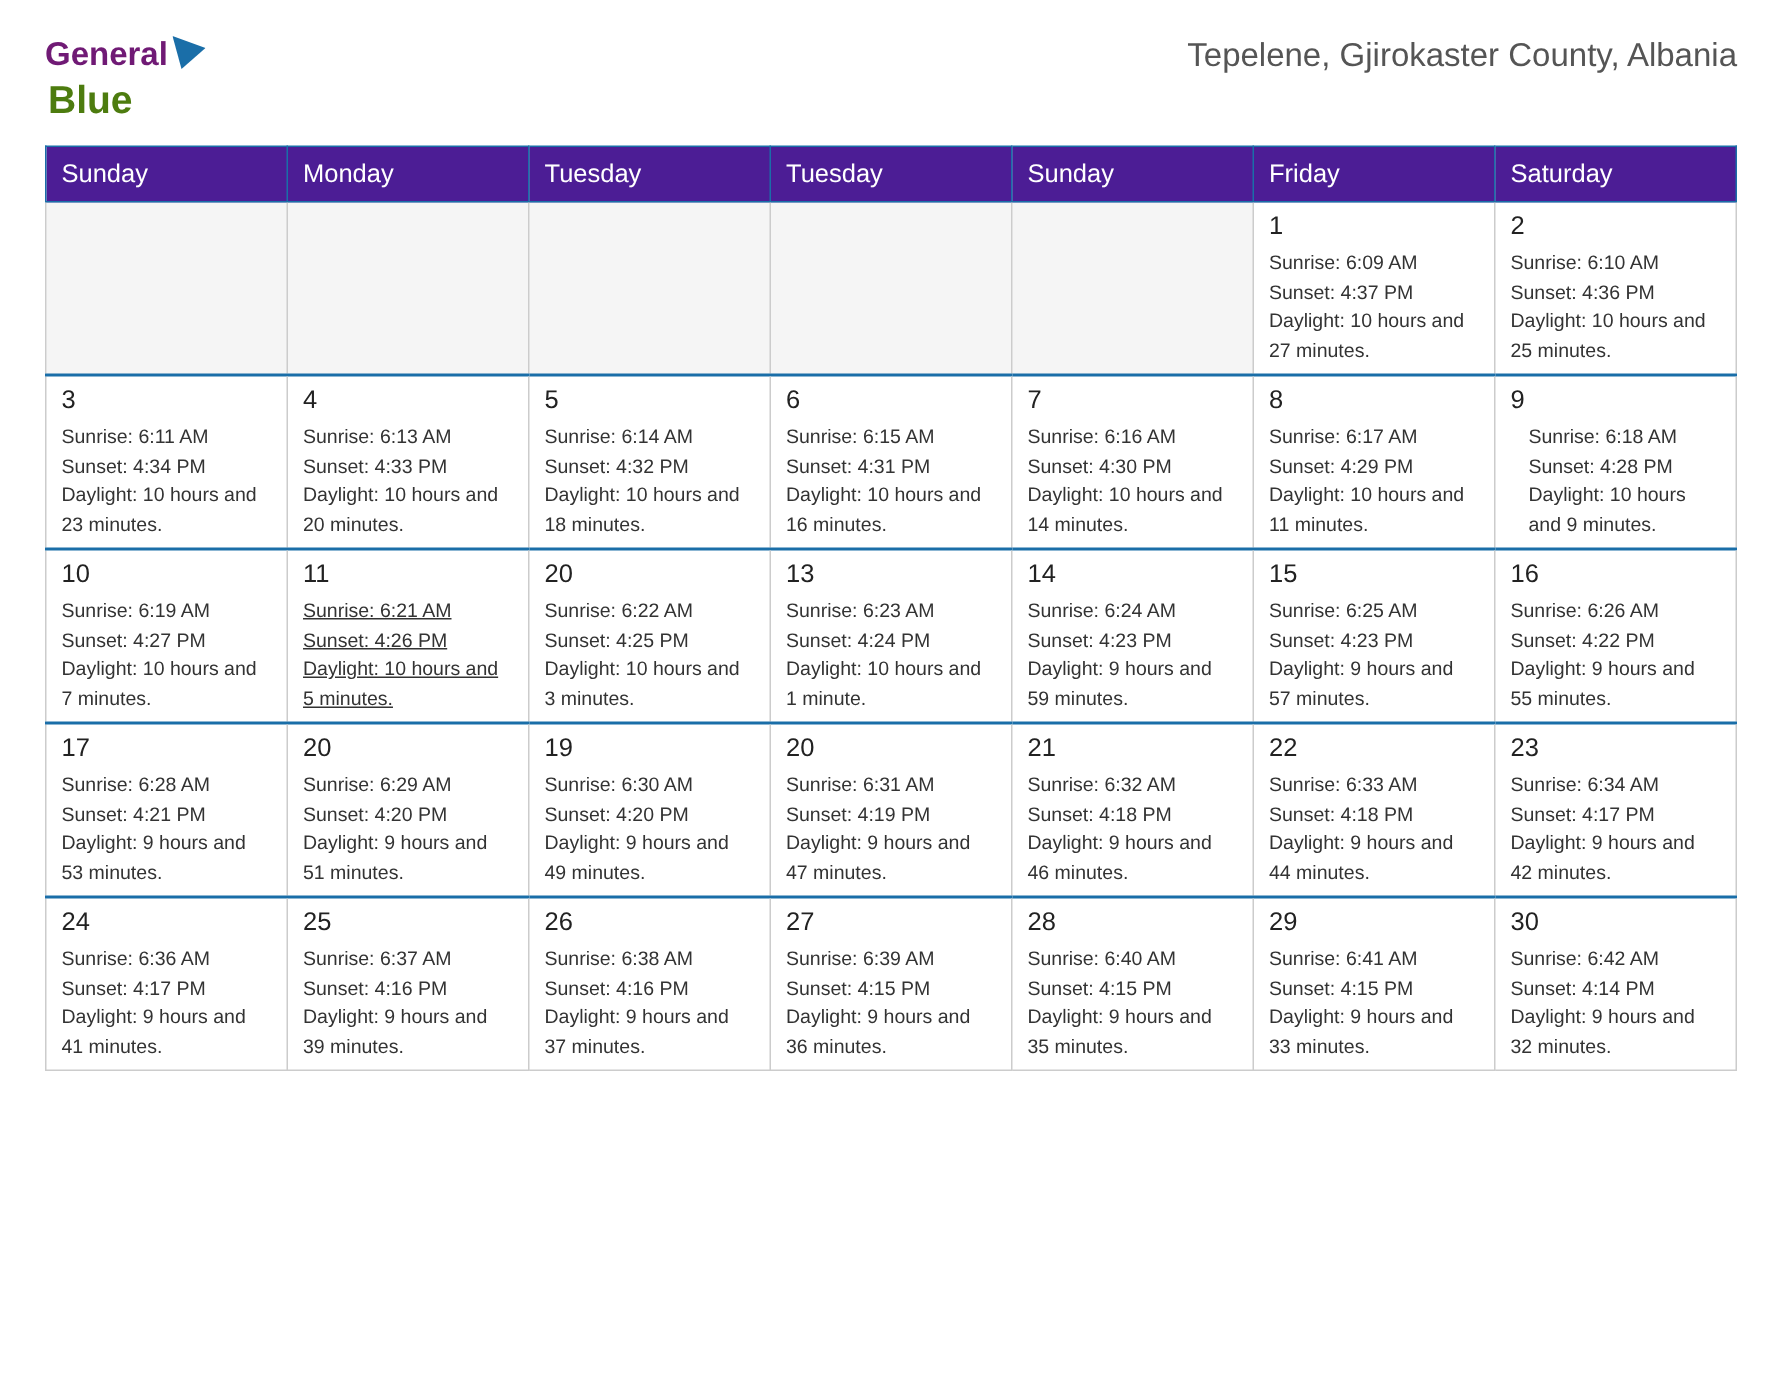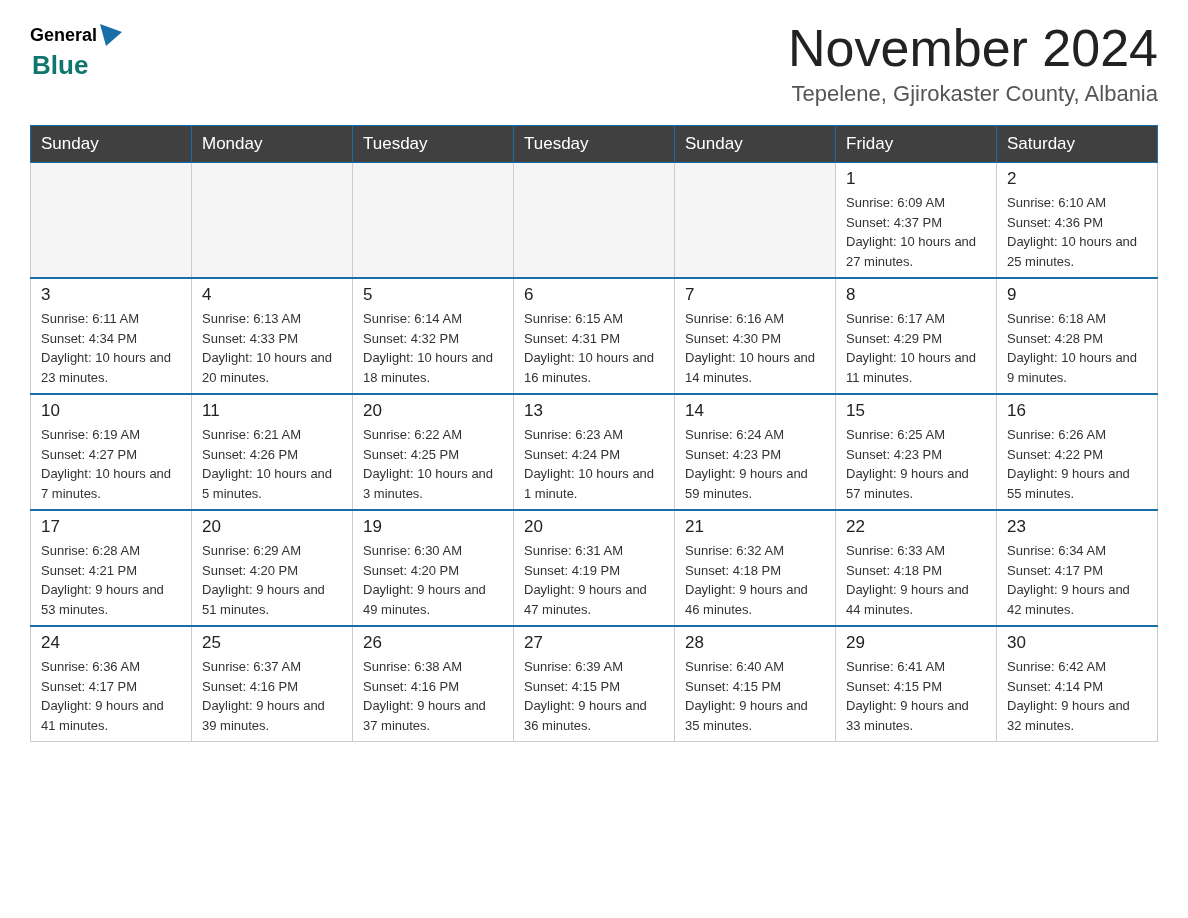--- a/index.html
+++ b/index.html
@@ -15,29 +15,29 @@
       justify-content: space-between;
       align-items: flex-start;
       margin-bottom: 18px;
     }
     .logo {
       display: flex;
       flex-direction: column;
       align-items: flex-start;
     }
     .logo-general {
-      font-size: 18px;
+      font-size: 22px;
       font-weight: bold;
-      color: #000000;
+      color: #701a75;
       line-height: 1;
     }
     .logo-blue {
       font-size: 26px;
       font-weight: bold;
-      color: #0f766e;
+      color: #4d7c0f;
       line-height: 1;
       margin-top: 2px;
       margin-left: 2px;
     }
     .title-area {
       text-align: right;
     }
     .month-title {
       font-size: 52px;
       font-weight: normal;
@@ -48,21 +48,21 @@
       font-size: 22px;
       color: #555;
       margin-top: 4px;
     }
     .calendar-table {
       width: 100%;
       border-collapse: collapse;
       table-layout: fixed;
     }
     .calendar-table thead tr th {
-      background-color: #404040;
+      background-color: #4c1d95;
       color: #fff;
       font-size: 17px;
       font-weight: normal;
       padding: 8px 10px;
       text-align: left;
       border: 1px solid #1a6ea8;
     }
     .calendar-table tbody tr td {
       border: 1px solid #ccc;
       vertical-align: top;
@@ -102,21 +102,20 @@
       <span class="logo-general">General</span>
       <span style="display:inline-block; margin-left:3px; margin-top:4px;">
         <svg width="22" height="22" viewBox="0 0 22 22">
           <polygon points="0,0 22,8 6,22" fill="#1a6ea8"></polygon>
         </svg>
       </span>
     </div>
     <div class="logo-blue">Blue</div>
   </div>
   <div class="title-area">
-    <div class="month-title">November 2024</div>
     <div class="location-title">Tepelene, Gjirokaster County, Albania</div>
   </div>
 </div>
 
 <table class="calendar-table">
   <thead>
     <tr>
       <th>Sunday</th>
       <th>Monday</th>
       <th>Tuesday</th>
@@ -178,35 +177,35 @@
 Daylight: 10 hours and 14 minutes.</div>
         </td>
         <td>
           <div class="day-number">8</div>
           <div class="day-info" style="white-space: pre-line;">Sunrise: 6:17 AM
 Sunset: 4:29 PM
 Daylight: 10 hours and 11 minutes.</div>
         </td>
         <td>
           <div class="day-number">9</div>
-          <div class="day-info" style="white-space: pre-line;">Sunrise: 6:18 AM
+          <div class="day-info" style="white-space: pre-line; margin-left: 12px;">Sunrise: 6:18 AM
 Sunset: 4:28 PM
 Daylight: 10 hours and 9 minutes.</div>
         </td>
       </tr>
       <tr class="row-divider">
         <td>
           <div class="day-number">10</div>
           <div class="day-info" style="white-space: pre-line;">Sunrise: 6:19 AM
 Sunset: 4:27 PM
 Daylight: 10 hours and 7 minutes.</div>
         </td>
         <td>
           <div class="day-number">11</div>
-          <div class="day-info" style="white-space: pre-line;">Sunrise: 6:21 AM
+          <div class="day-info" style="white-space: pre-line; text-decoration: underline;">Sunrise: 6:21 AM
 Sunset: 4:26 PM
 Daylight: 10 hours and 5 minutes.</div>
         </td>
         <td>
           <div class="day-number">20</div>
           <div class="day-info" style="white-space: pre-line;">Sunrise: 6:22 AM
 Sunset: 4:25 PM
 Daylight: 10 hours and 3 minutes.</div>
         </td>
         <td>

